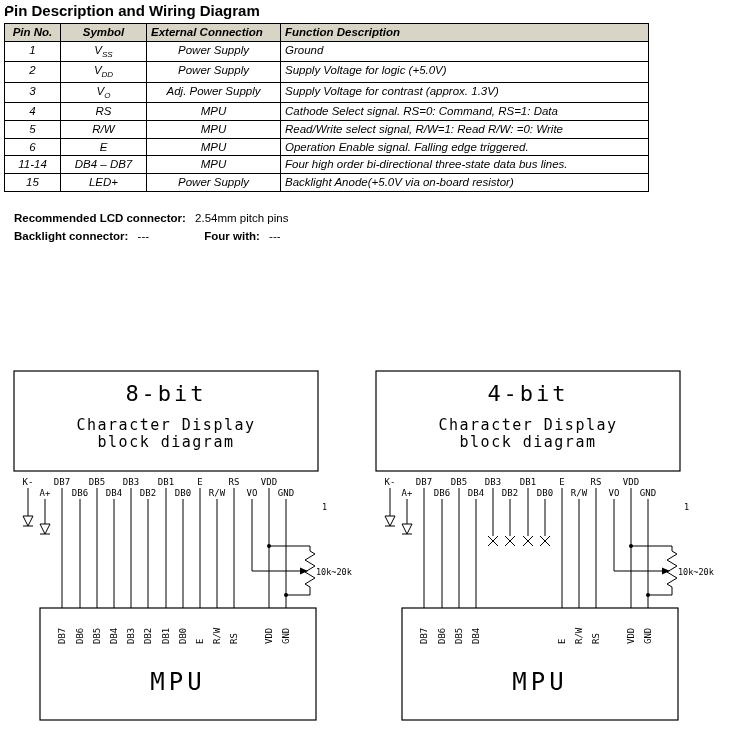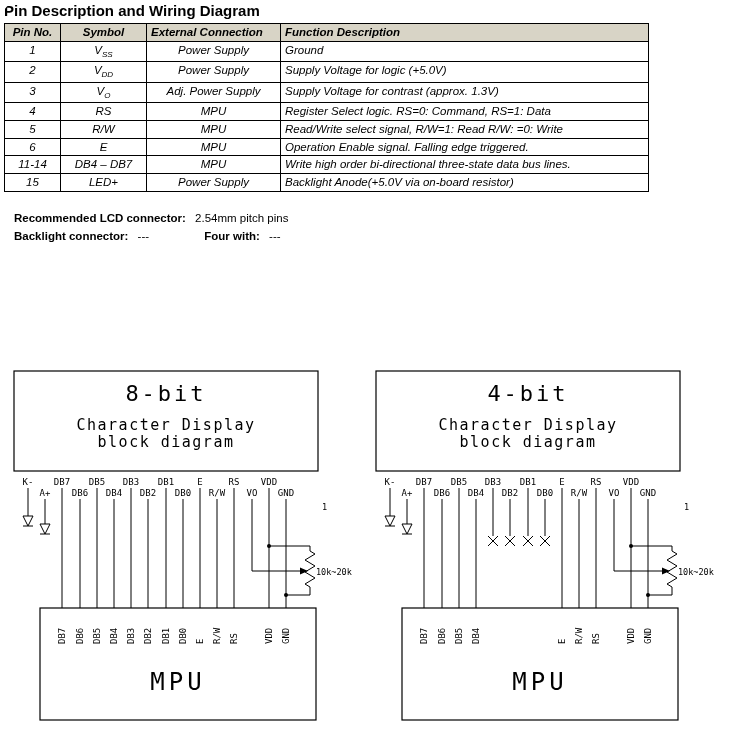--- a/index.html
+++ b/index.html
@@ -77,39 +77,39 @@
       <tr>
         <td class="c">3</td>
         <td class="c"><span>V</span><sub>O</sub></td>
         <td class="c">Adj. Power Supply</td>
         <td class="l">Supply Voltage for contrast (approx. 1.3V)</td>
       </tr>
       <tr>
         <td class="c">4</td>
         <td class="c">RS</td>
         <td class="c">MPU</td>
-        <td class="l">Register Select logic. RS=0: Command,  RS=1: Data</td>
+        <td class="l">Cathode Select signal. RS=0: Command,  RS=1: Data</td>
       </tr>
       <tr>
         <td class="c">5</td>
         <td class="c">R/W</td>
         <td class="c">MPU</td>
         <td class="l">Read/Write select signal, R/W=1: Read  R/W: =0: Write</td>
       </tr>
       <tr>
         <td class="c">6</td>
         <td class="c">E</td>
         <td class="c">MPU</td>
         <td class="l">Operation Enable signal.  Falling edge triggered.</td>
       </tr>
       <tr>
         <td class="c">11-14</td>
         <td class="c">DB4 – DB7</td>
         <td class="c">MPU</td>
-        <td class="l">Write high order bi-directional three-state data bus lines.</td>
+        <td class="l">Four high order bi-directional three-state data bus lines.</td>
       </tr>
       <tr>
         <td class="c">15</td>
         <td class="c">LED+</td>
         <td class="c">Power Supply</td>
         <td class="l">Backlight Anode(+5.0V via on-board resistor)</td>
       </tr>
     </tbody>
   </table>
 

